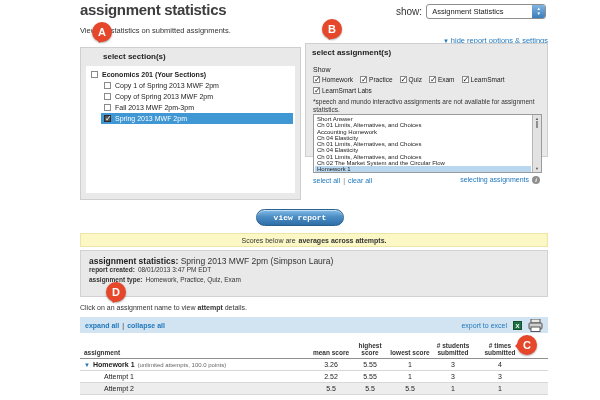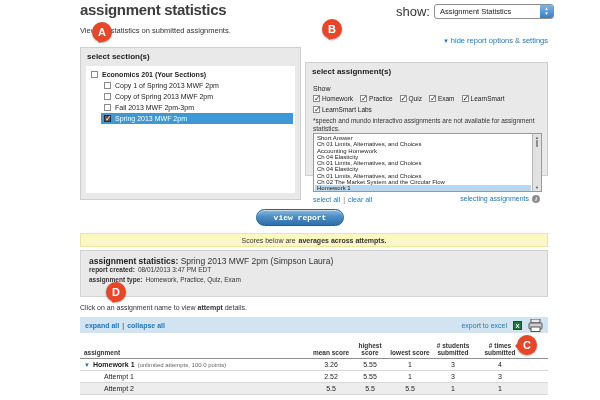--- a/index.html
+++ b/index.html
@@ -2,31 +2,31 @@
 <html><head>
 <meta charset="utf-8">
 <style>
   * { margin:0; padding:0; box-sizing:border-box; }
   body { background:#fff; font-family:"Liberation Sans", sans-serif; }
   .page { position:relative; width:600px; height:400px; background:#fff; overflow:hidden;border-radius:7px; }
 
   
   .title { position:absolute; left:80px; top:1px; font-size:15px; font-weight:bold; color:#3d3d3d; letter-spacing:-0.3px; }
   .show-ctl { position:absolute; left:396px; top:4px; display:flex; align-items:center; gap:4px; }
-  .show-label { font-size:13px; color:#333; }
+  .show-label { font-size:10px; color:#333; }
   .select { position:relative; width:120px; height:15px; background:#fff; border:1px solid #8e8e8e; border-radius:3px; font-size:7.5px; color:#222; display:flex; align-items:center; padding-left:5px; }
   .select-cap { position:absolute; right:0; top:0; width:13px; height:13px; background:linear-gradient(#7fb5e4,#3d7db8); border-radius:0 2px 2px 0; color:#fff; font-size:4.5px; line-height:4.8px; display:flex; flex-direction:column; align-items:center; justify-content:center; }
   .subtitle { position:absolute; left:80px; top:26px; font-size:7.5px; color:#333; }
   .options-toggle { position:absolute; right:52px; top:36px; font-size:7.5px; color:#2178bd; cursor:pointer; }
   .options-toggle .tri { font-size:6px; margin-right:2px; }
 
   
   .panel { position:absolute; background:#e9e9e9; border:1px solid #cfcfcf; }
-  .panel-sections { left:80px; top:47px; width:221px; height:153px; }
-  .panel-assigns  { left:305px; top:62px; width:243px; height:114px; }
+  .panel-sections { left:80px; top:47px; width:221px; height:153px;padding-left:16px; }
+  .panel-assigns  { left:305px; top:43px; width:243px; height:114px; }
   .panel-title { font-size:8px; font-weight:bold; color:#222; padding:4px 6px 2px 6px; }
 
   .tree-box { position:absolute; left:5px; right:5px; top:18px; bottom:6px; background:#fff; padding:3px 2px; }
   .tree-row { display:flex; align-items:center; gap:4px; padding:2px 3px; font-size:7px; color:#222; cursor:pointer; }
   .tree-group .lbl { font-weight:bold; }
   .tree-children { margin-left:13px; }
   .tree-row.selected { background:#3f97d3; color:#fff; }
   .cb { width:7px; height:7px; border:1px solid #8a8a8a; background:#fff; flex:0 0 auto; position:relative; }
   .cb.checked::after { content:"✓"; position:absolute; top:-2.5px; left:0px; font-size:8px; color:#222; }
   .cb.dark { background:#555; border-color:#2b2b2b; }

